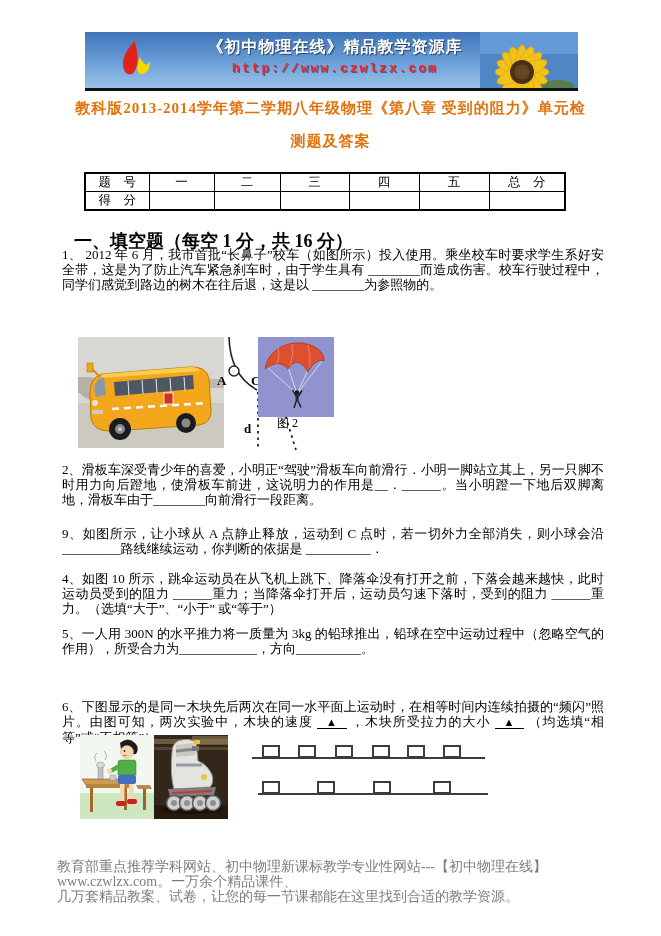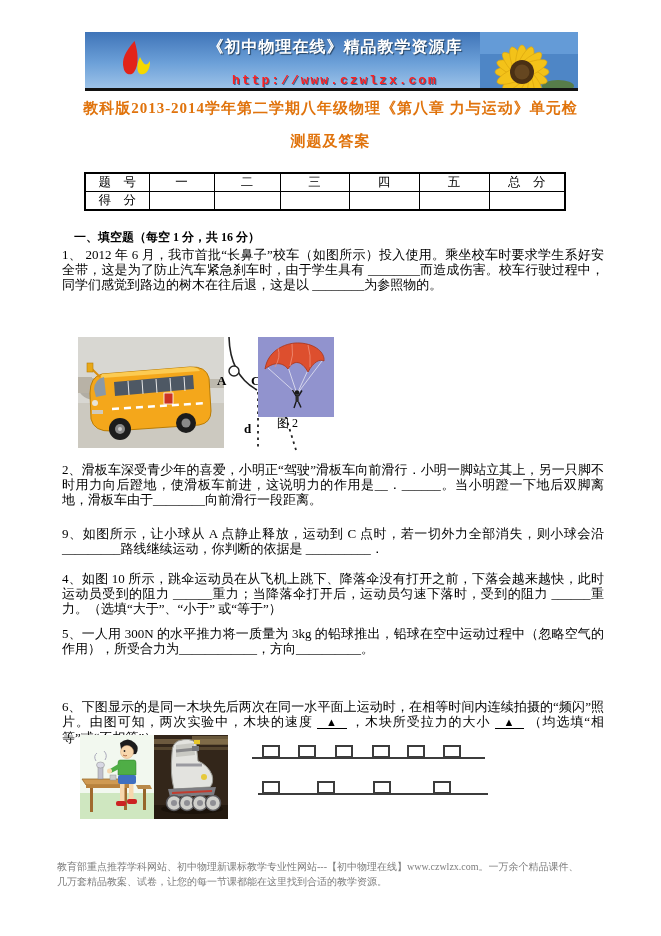--- a/index.html
+++ b/index.html
@@ -17,21 +17,21 @@
   }
   .banner-logo{position:absolute;left:30px;top:7px;width:44px;height:42px;}
   .banner-text{position:absolute;left:100px;top:5px;width:300px;text-align:center;}
   .banner-site-name{
     color:#ffffff;font-weight:bold;font-size:16px;letter-spacing:1px;
     text-shadow:1px 1px 1px #26425f;white-space:nowrap;
   }
   .banner-site-url{
     color:#ff1f1f;font-weight:bold;font-size:13px;letter-spacing:2px;
     font-family:"Liberation Mono","DejaVu Sans Mono",monospace;
-    text-shadow:1px 1px 0 #3d6390;margin-top:15px;
+    text-shadow:1px 1px 0 #3d6390;margin-top:3px;
   }
   .banner-sunflower{position:absolute;right:0;top:0;width:98px;height:56px;}
 
   
   .title-line{
     position:absolute;left:0;width:661px;text-align:center;
     color:#e0730c;font-weight:bold;font-size:15px;letter-spacing:1px;
   }
   .title-line1{top:99px;}
   .title-line2{top:132px;}
@@ -41,21 +41,21 @@
     position:absolute;left:84px;top:172px;width:480px;
     border-collapse:collapse;table-layout:fixed;border:2px solid #000;
   }
   .score-table td{
     border:1px solid #000;height:17px;text-align:center;vertical-align:middle;
     font-size:12.5px;padding:0;
   }
 
   
   .section-heading{
-    position:absolute;left:74px;top:229px;font-size:12px;font-weight:bold;
+    position:absolute;left:74px;top:229px;font-size:18px;font-weight:bold;
   }
   .q{
     position:absolute;left:62px;width:542px;font-size:13px;line-height:15px;
     text-align:justify;
   }
   .q1{top:247px;} .q2{top:462px;} .q3{top:526px;} .q4{top:571px;}
   .q5{top:626px;} .q6{top:671px;margin-top:28px;}
   .tri-blank{border-bottom:1px solid #000;padding:0 9px;font-size:11px;}
 
   
@@ -66,21 +66,21 @@
   .fig10-caption{position:absolute;left:277px;top:415px;font-size:12px;}
   .fig-boy{left:80px;top:735px;width:74px;height:84px;}
   .fig-skate{left:154px;top:735px;width:74px;height:84px;}
   .fig-flash{left:250px;top:735px;width:240px;height:78px;}
   .flash-line{position:absolute;height:2px;background:#3c3c3c;}
   .flash-block{position:absolute;border:2px solid #3c3c3c;background:#fff;box-sizing:border-box;}
 
   
   .footer{
     position:absolute;left:57px;top:859px;width:555px;
-    font-size:10px;line-height:15px;color:#7d7d7d;
+    font-size:14px;line-height:15px;color:#7d7d7d;
   }
 </style>
 </head>
 <body>
 
 <div class="page">
 
   <div class="banner">
     <svg class="banner-logo" viewBox="0 0 44 40">
       <g transform="rotate(12 18 18)">
@@ -104,21 +104,21 @@
         <ellipse cx="42" cy="40" rx="27" ry="7" fill="#f3c219" stroke="#d9a40e" stroke-width="0.6" transform="rotate(90 42 40)"></ellipse>
         <ellipse cx="42" cy="40" rx="27" ry="7" fill="#f3c219" stroke="#d9a40e" stroke-width="0.6" transform="rotate(112 42 40)"></ellipse>
         <ellipse cx="42" cy="40" rx="27" ry="7" fill="#f3c219" stroke="#d9a40e" stroke-width="0.6" transform="rotate(135 42 40)"></ellipse>
         <ellipse cx="42" cy="40" rx="27" ry="7" fill="#f3c219" stroke="#d9a40e" stroke-width="0.6" transform="rotate(157 42 40)"></ellipse>
         <circle cx="42" cy="40" r="12" fill="#4a3014"></circle>
         <circle cx="42" cy="40" r="7.5" fill="#6a4a22" opacity="0.85"></circle>
       </g>
     </svg>
   </div>
 
-  <div class="title-line title-line1">教科版2013-2014学年第二学期八年级物理《第八章 力与运动》单元检</div>
+  <div class="title-line title-line1">教科版2013-2014学年第二学期八年级物理《第八章 受到的阻力》单元检</div>
   <div class="title-line title-line2">测题及答案</div>
 
   <table class="score-table">
     <colgroup>
       <col style="width:64px">
         <col style="width:65px">
         <col style="width:66px">
       <col style="width:69px">
         <col style="width:70px">
         <col style="width:70px">

